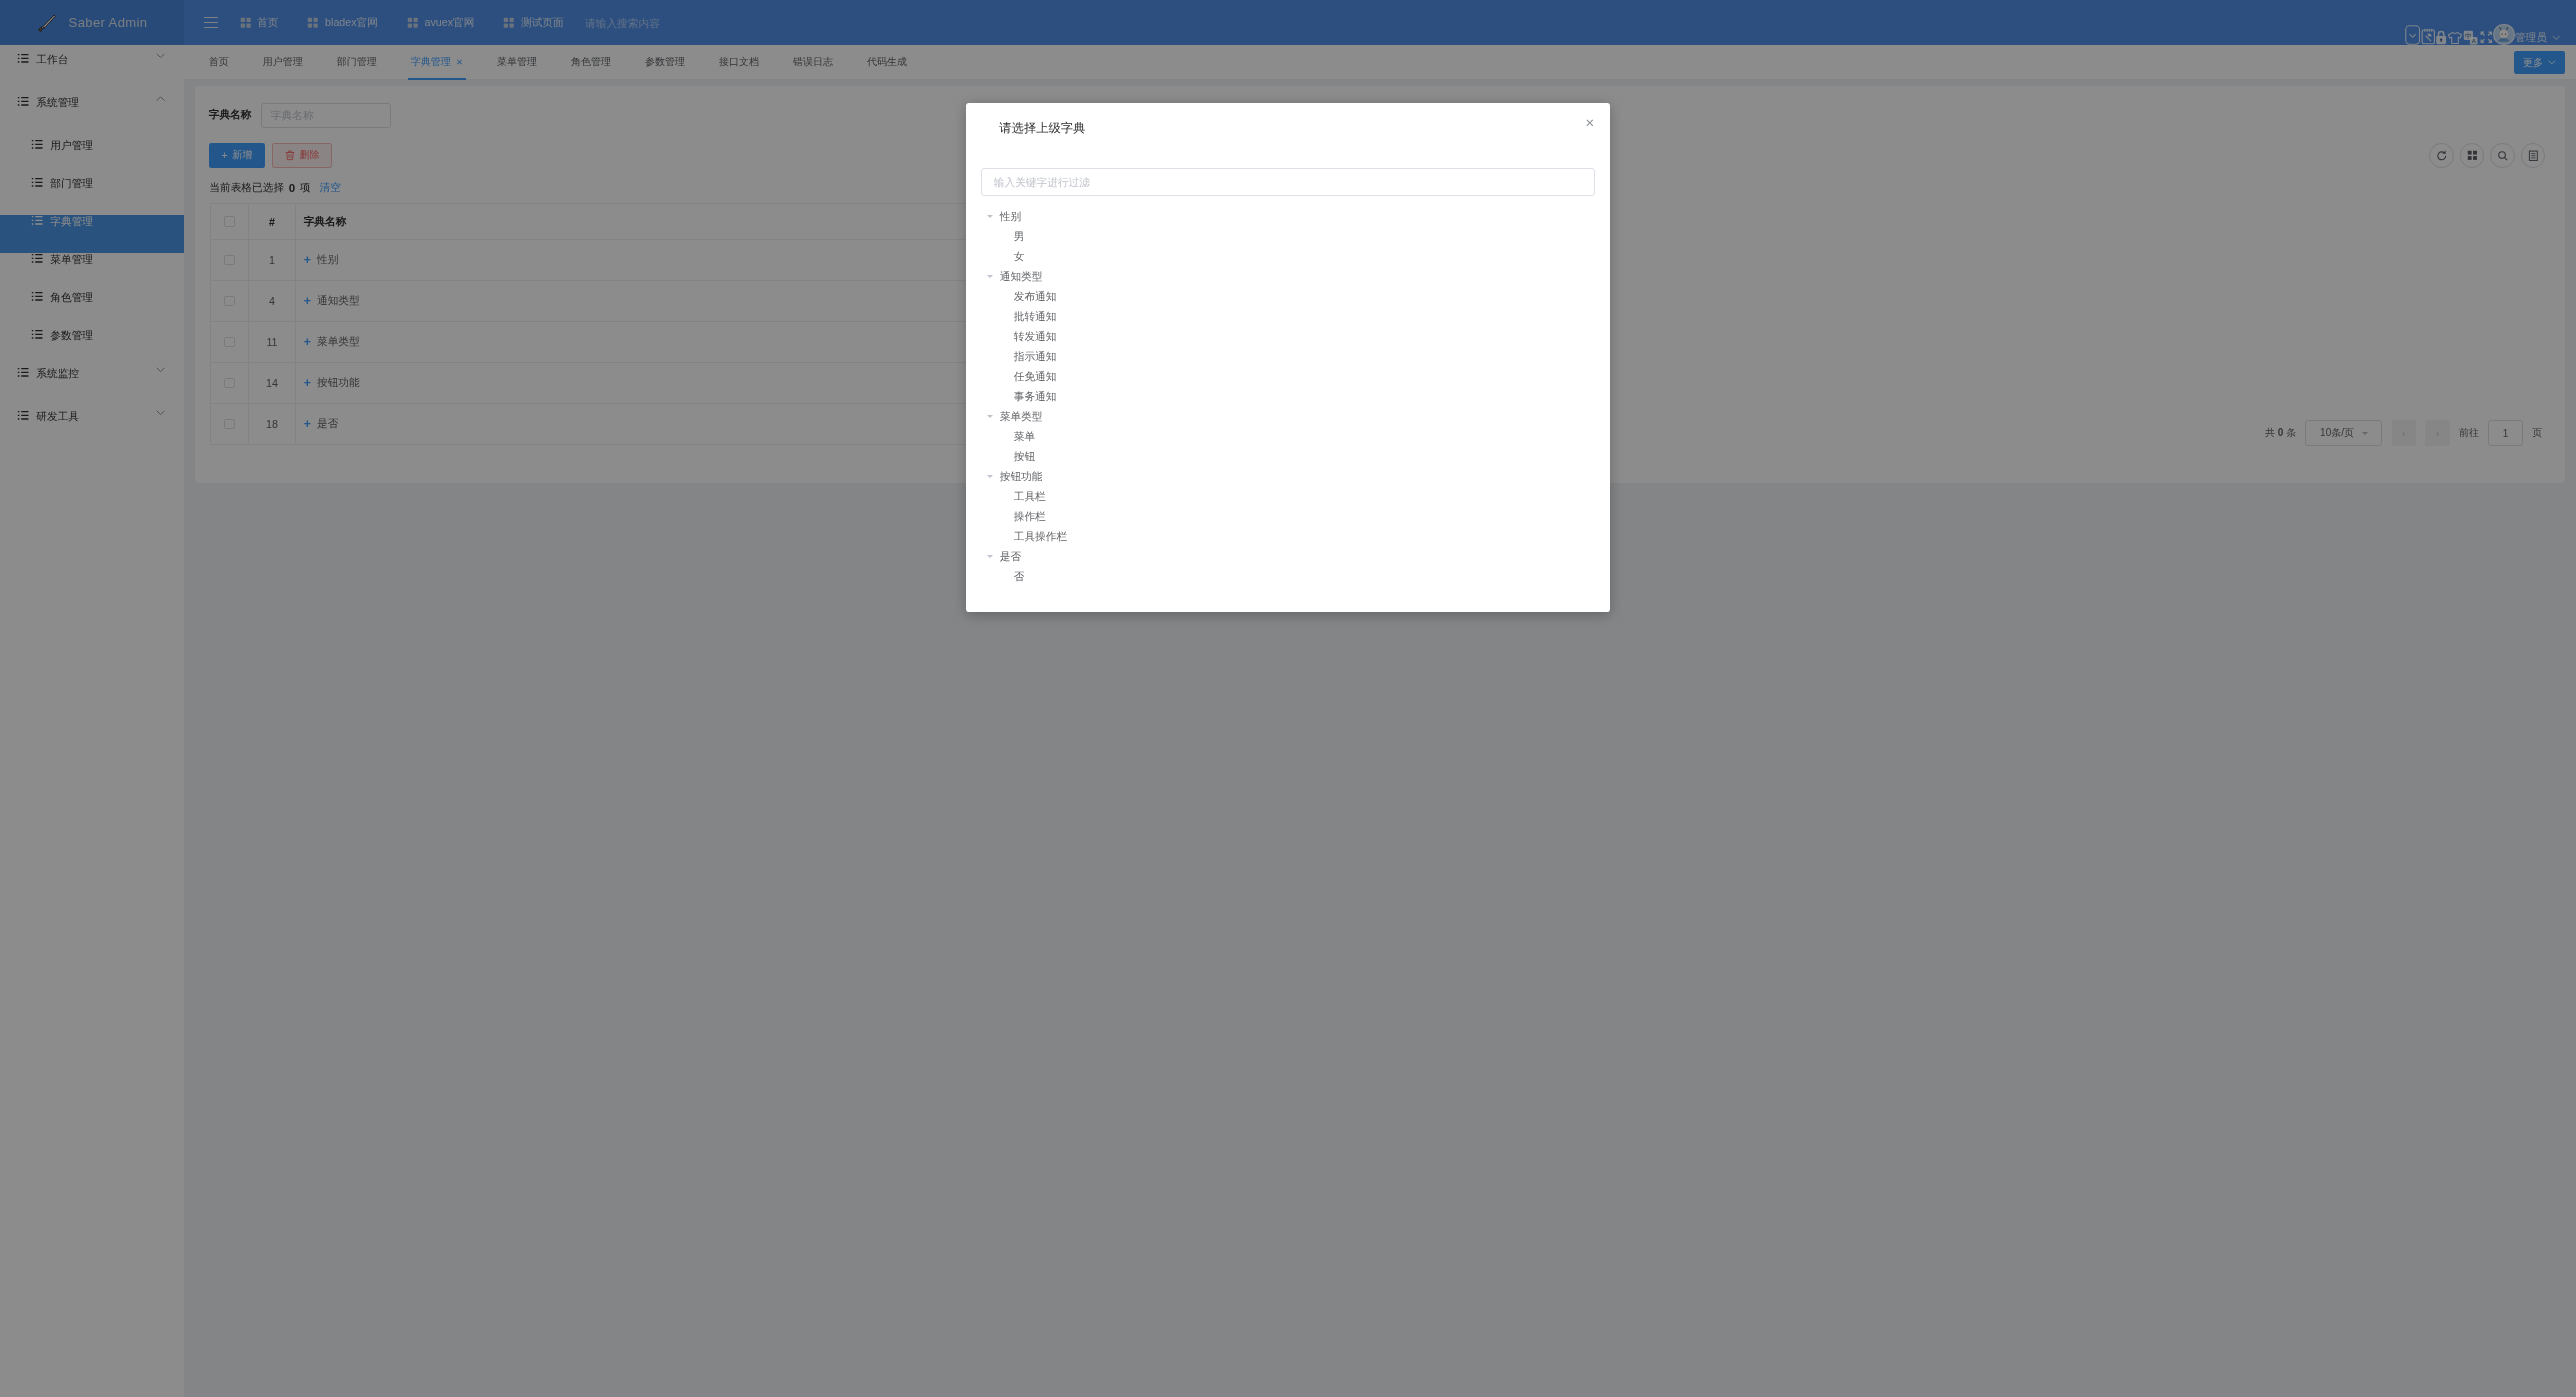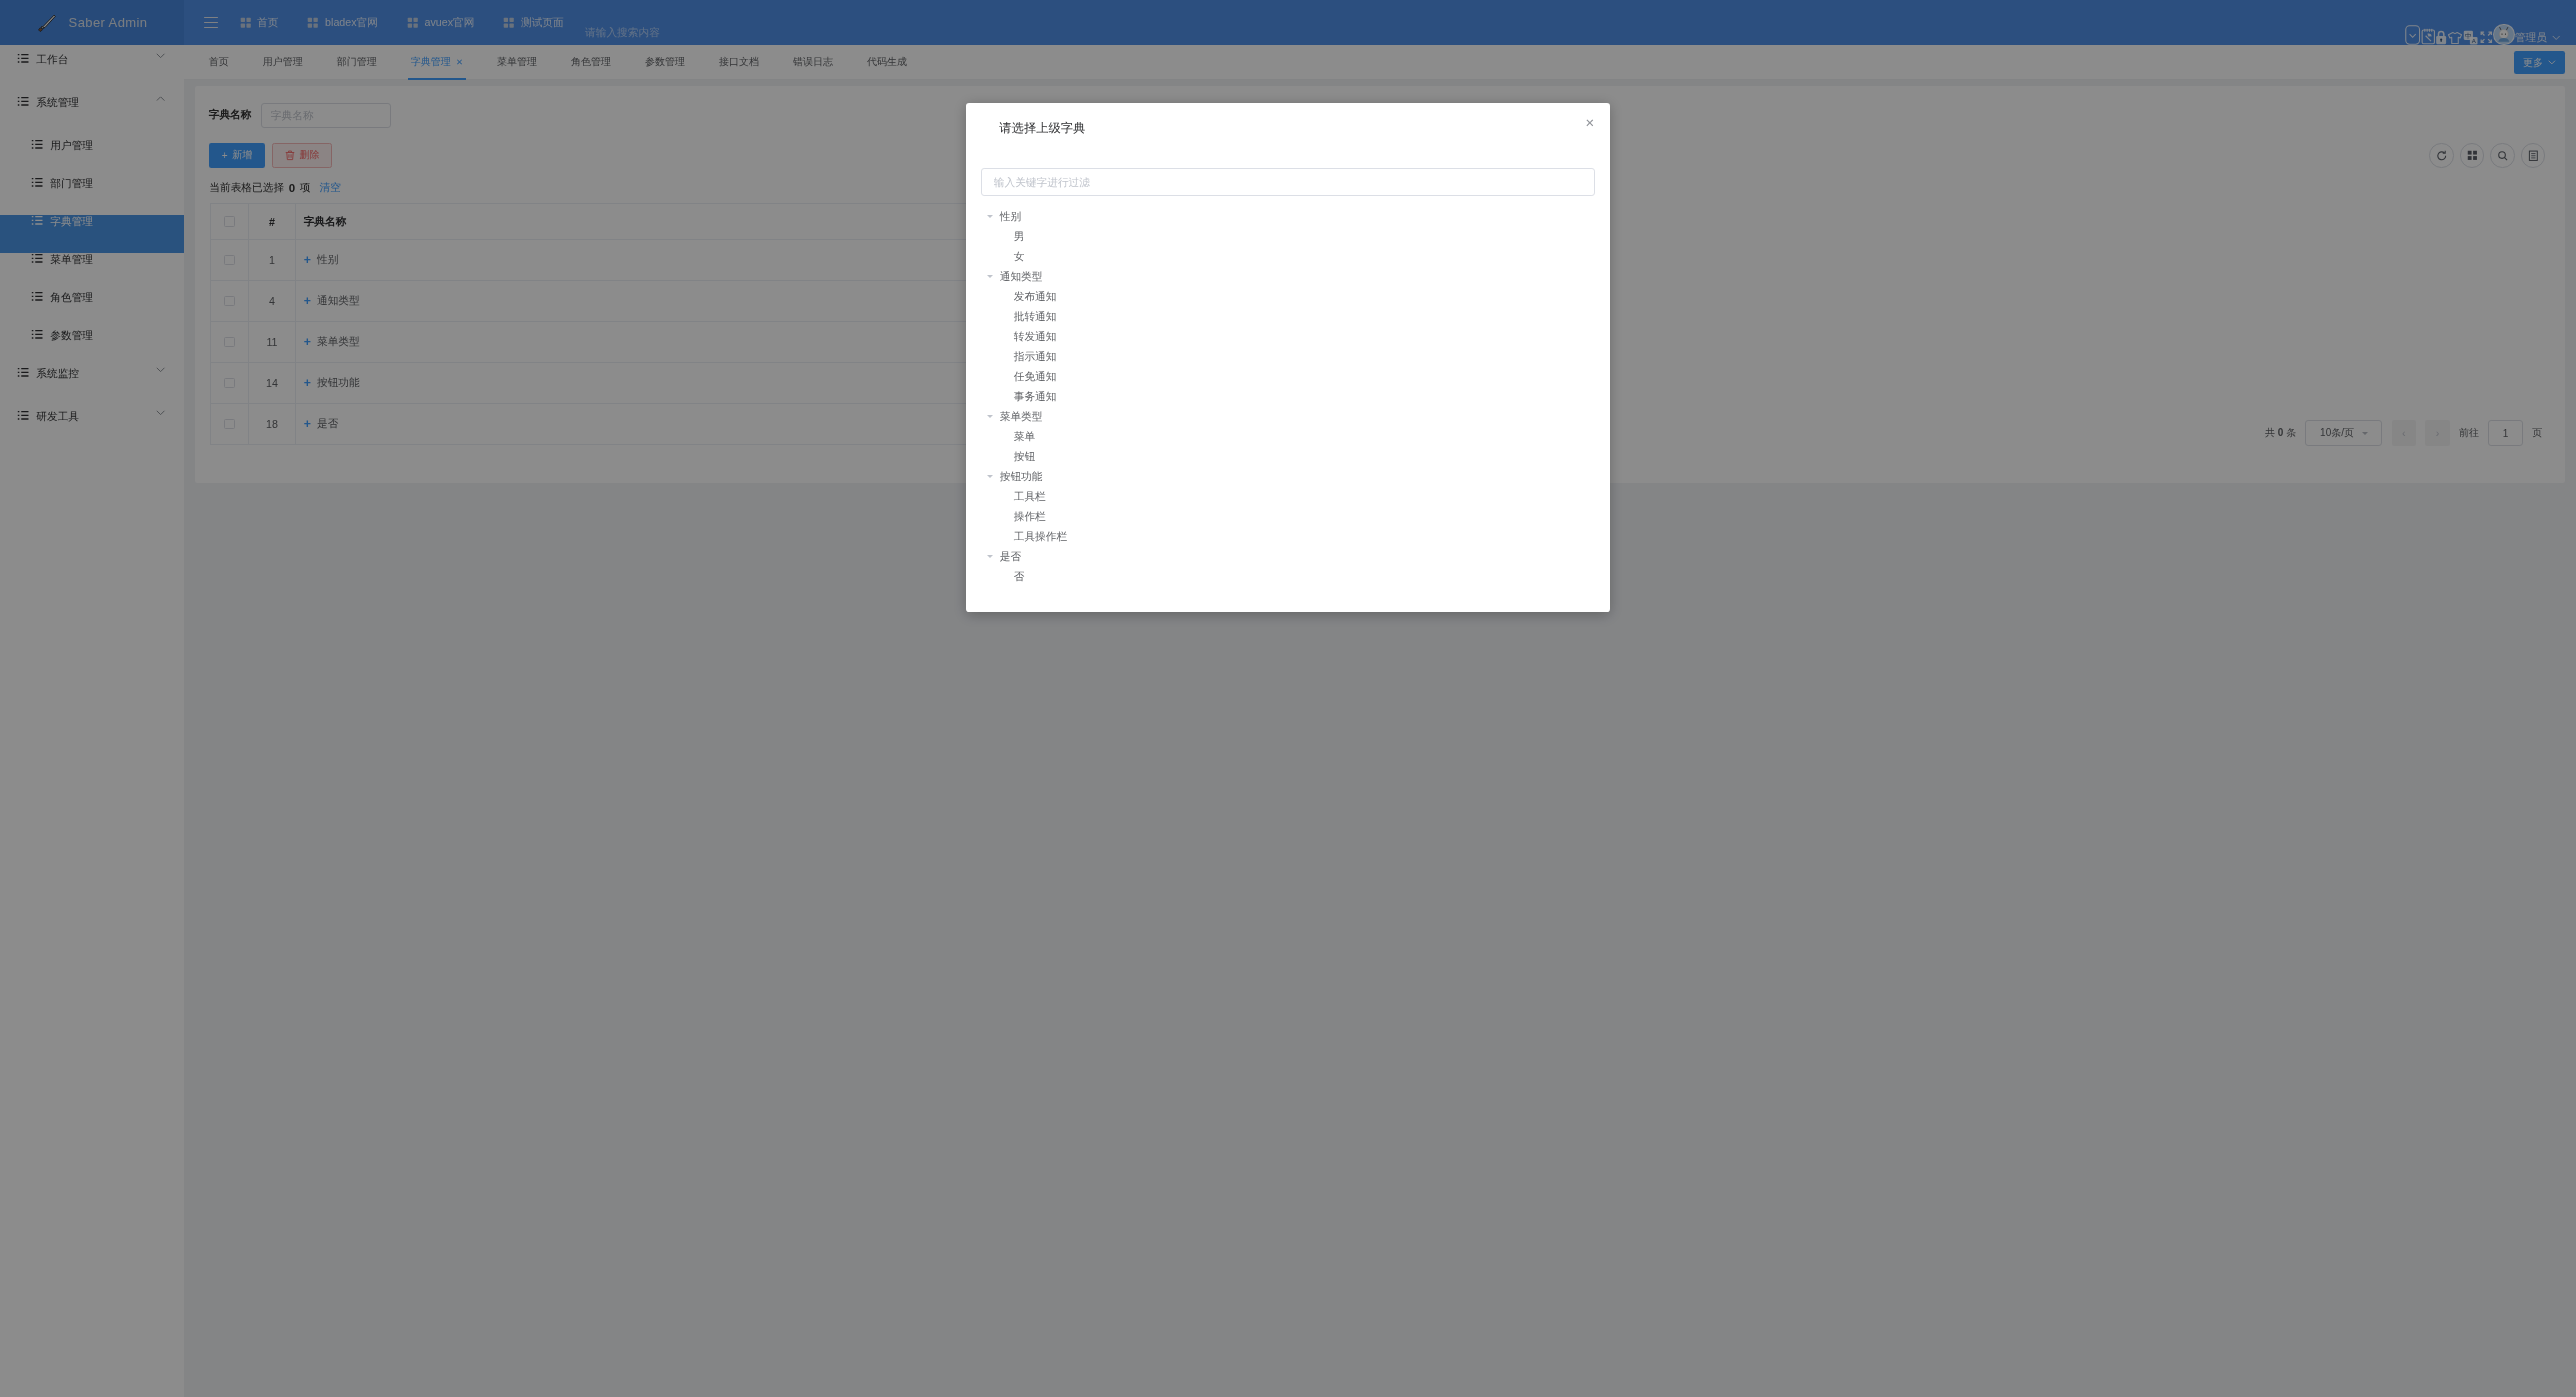--- a/index.html
+++ b/index.html
@@ -11,21 +11,21 @@
   }
   
   .header{position:fixed;left:0;top:0;right:0;height:45px;background:var(--header);display:flex;align-items:center;z-index:1;color:#fff;}
   .logo{width:184px;height:45px;background:var(--logo);display:flex;align-items:center;justify-content:center;gap:12px;flex-shrink:0;}
   .logo-title{font-size:13px;color:#dde3ea;letter-spacing:0.4px;}
   .hamburger{margin-left:20px;display:flex;flex-direction:column;gap:3.1px;cursor:pointer;}
   .hamburger i{display:block;width:14px;height:1.9px;background:#e6e9ee;border-radius:0.8px;}
   .hnav{display:flex;align-items:center;margin-left:21.5px;gap:29px;}
   .hnav-item{display:flex;align-items:center;gap:6.1px;font-size:10.7px;color:rgba(255,255,255,.85);cursor:pointer;}
   .hnav-item svg{opacity:.85;}
-  .hsearch{position:absolute;left:585px;top:9px;height:45px;display:flex;align-items:center;}
+  .hsearch{position:absolute;left:585px;top:0;height:45px;display:flex;align-items:center;}
   .hsearch input{background:transparent;border:none;outline:none;color:rgba(255,255,255,.9);font-size:10.7px;width:115px;}
   .hsearch input::placeholder{color:rgba(255,255,255,.55);}
   .hright{position:absolute;right:15.3px;top:0;height:45px;display:flex;align-items:flex-end;gap:0;color:rgba(255,255,255,.88);}
   .hicon{display:flex;align-items:center;justify-content:center;cursor:pointer;}
   .avatar{width:21.5px;height:21.5px;border-radius:50%;background:#cfe3fb;border:0.8px solid rgba(255,255,255,.8);overflow:hidden;display:flex;align-items:center;justify-content:center;}
   .uname{display:flex;align-items:center;gap:5.4px;font-size:10.7px;cursor:pointer;}
   
   .sidebar{position:fixed;left:0;top:45px;bottom:0;width:184px;background:#fff;z-index:1;padding-top:7.7px;}
   .s-item{position:relative;display:flex;align-items:flex-start;gap:7px;font-size:10.7px;color:var(--text);cursor:pointer;}
   .s-item.lvl0{height:43px;padding-left:17px;}

